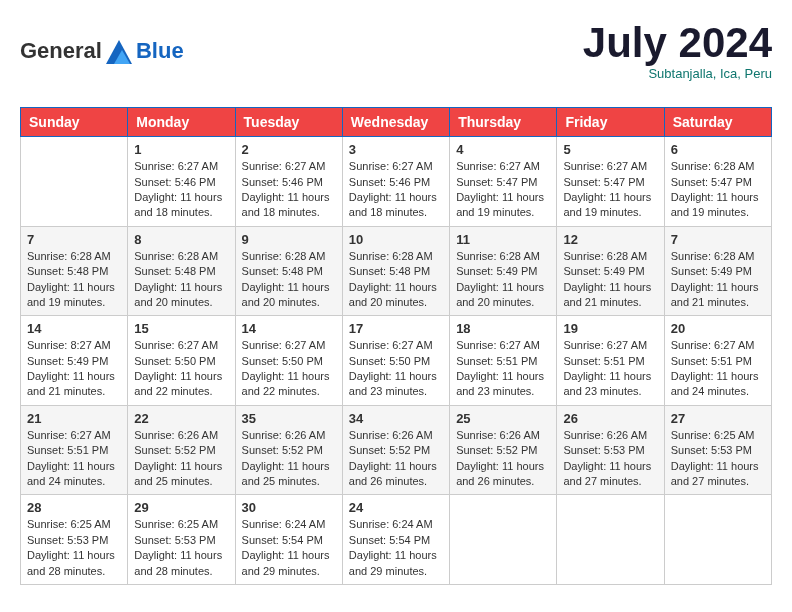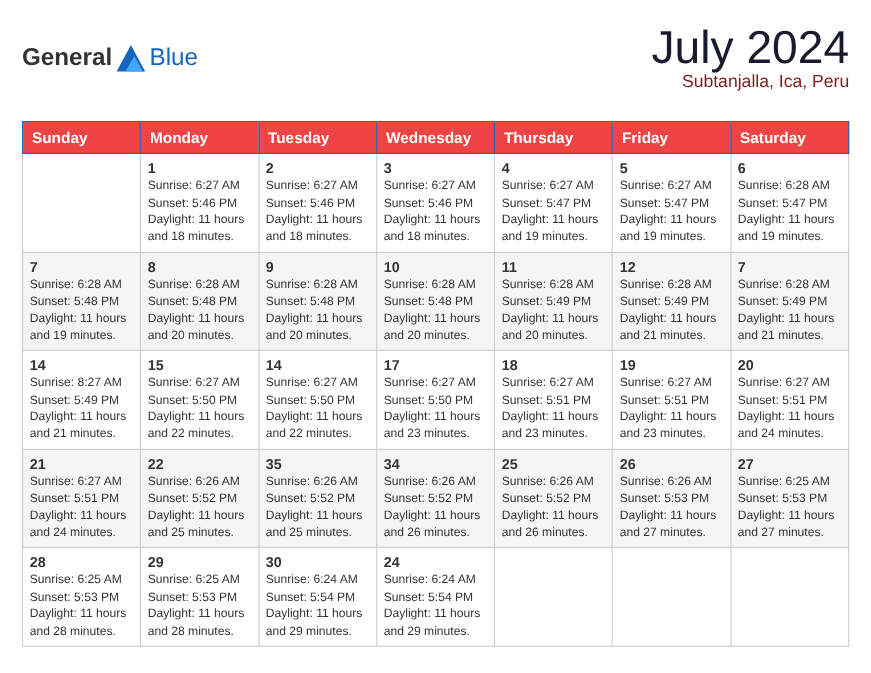--- a/index.html
+++ b/index.html
@@ -20,41 +20,41 @@
       display: flex;
       align-items: center;
     }
     .logo-text-general {
       font-size: 22px;
       font-weight: bold;
       color: #333;
     }
     .logo-text-blue {
       font-size: 22px;
-      font-weight: normal;
+      font-weight: bold;
       color: #1565c0;
     }
     .logo-icon {
       width: 30px;
       height: 30px;
       margin-left: 2px;
       margin-right: 2px;
     }
     .title-block {
       text-align: right;
     }
     .month-title {
       font-size: 42px;
-      font-weight: normal;
+      font-weight: bold;
       color: #1a1a2e;
       line-height: 1.1;
     }
     .subtitle {
-      font-size: 16px;
-      color: #7f1d1d;
+      font-size: 13px;
+      color: #0f766e;
     }
     .calendar-table {
       width: 100%;
       border-collapse: collapse;
       border: 1px solid #ccc;
     }
     .calendar-table th {
       background-color: #ef4444;
       color: #fff;
       text-align: left;

